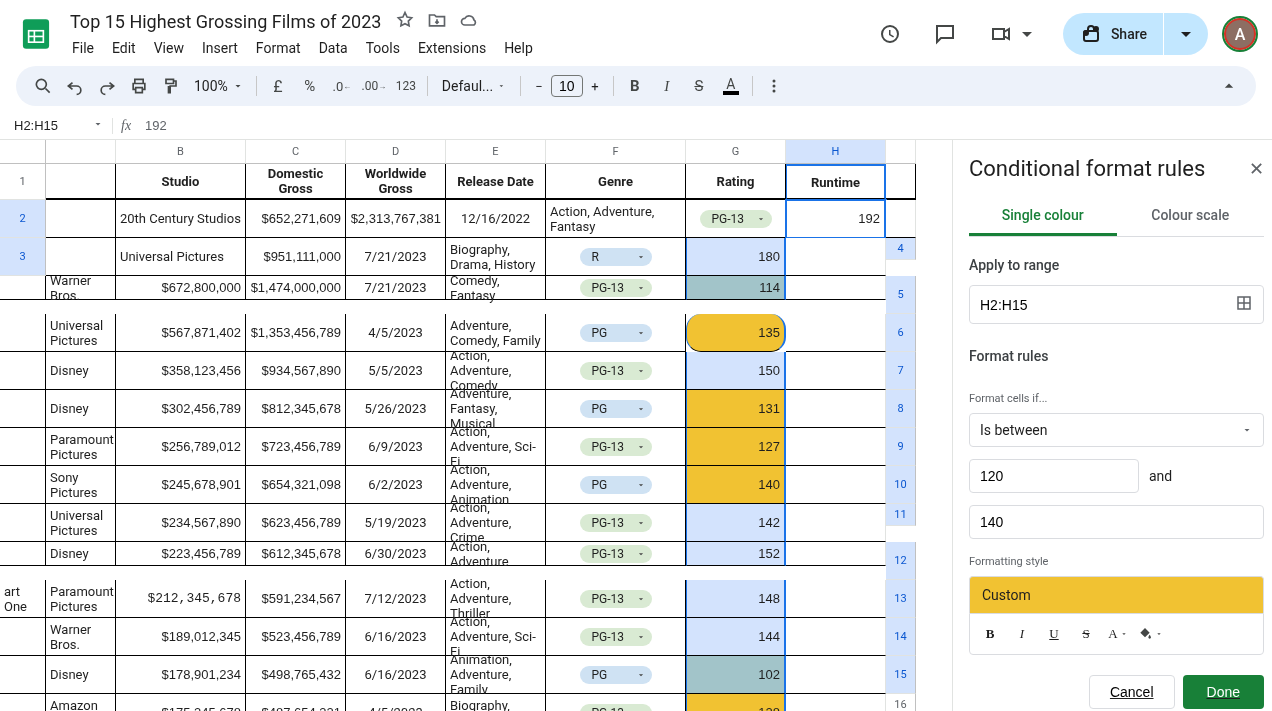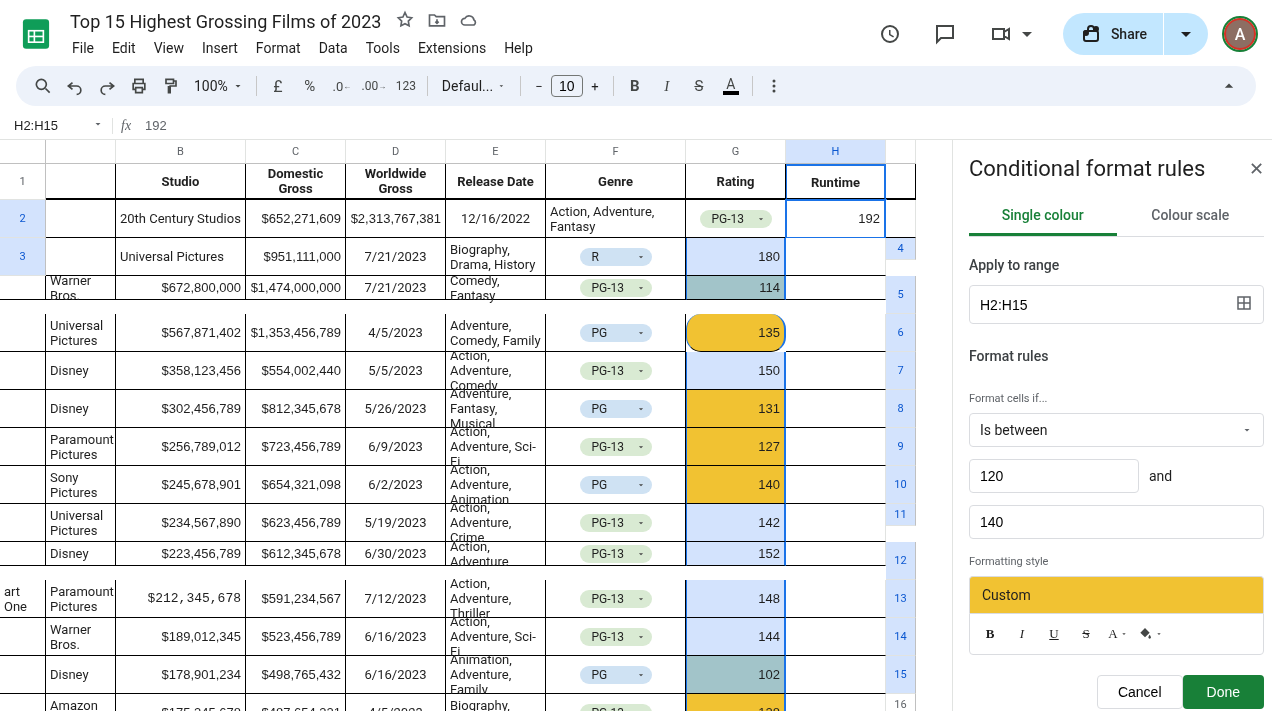--- a/index.html
+++ b/index.html
@@ -76,21 +76,21 @@
 .range-input { border: none; flex: 1; font-size: 14px; background: transparent; }
 .range-grid-icon { color: #5f6368; }
 .select-box { border: 1px solid #dadce0; border-radius: 4px; padding: 8px 10px; display: flex; align-items: center; justify-content: space-between; font-size: 14px; margin-bottom: 12px; cursor: pointer; }
 .range-row { display: flex; align-items: center; gap: 10px; margin-bottom: 12px; }
 .val-input { border: 1px solid #dadce0; border-radius: 4px; padding: 8px 10px; font-size: 14px; width: 170px; }
 .and-text { font-size: 14px; }
 .fmt-style-label { font-size: 11px; color: #5f6368; margin: 16px 0 8px 0; }
 .style-preview { background: #f1c232; padding: 10px 12px; font-size: 14px; border-radius: 4px 4px 0 0; border: 1px solid #dadce0; border-bottom: none; }
 .style-toolbar { display: flex; align-items: center; gap: 4px; border: 1px solid #dadce0; border-radius: 0 0 4px 4px; padding: 6px; }
 .style-btn { width: 28px; height: 28px; display: flex; align-items: center; justify-content: center; cursor: pointer; border-radius: 2px; font-family: serif; }
-.btn-row { display: flex; justify-content: flex-end; gap: 0; margin-top: 20px; }
+.btn-row { display: flex; justify-content: flex-end; gap: 8px; margin-top: 20px; text-decoration: underline; }
 .btn { padding: 8px 20px; border-radius: 4px; font-size: 14px; font-weight: 500; cursor: pointer; border: 1px solid #dadce0; background: #fff; }
 .btn.primary { background: #188038; color: #fff; border: none; padding: 8px 24px; }
 .handle-corner { position: absolute; width: 6px; height: 6px; background: #1a73e8; border: 1px solid #fff; right: -3px; bottom: -3px; }
 .rel { position: relative; }
 </style>
 </head>
 <body>
 
 <div class="header">
   <div class="logo">
@@ -342,21 +342,21 @@
               <path d="M7 10l5 5 5-5z"></path>
             </svg>
           </span>
         </div>
         <div class="cell num sel-cell hl-yellow" style="height: 38px; border-bottom: 1px solid rgb(0, 0, 0); border-right: 2px solid rgb(26, 115, 232); border-left: 1px solid rgb(26, 115, 232); border-radius: 15px;">135</div>
         <div class="cell" style="height: 38px; border-bottom: 1px solid rgb(0, 0, 0); border-right: 1px solid rgb(225, 227, 225);"></div>
         <div class="row-header sel-row-hdr" style="height: 38px;">6</div>
         <div class="cell" style="height: 38px; border-bottom: 1px solid rgb(0, 0, 0); border-right: 1px solid rgb(0, 0, 0);"></div>
         <div class="cell" style="height: 38px; border-bottom: 1px solid rgb(0, 0, 0); border-right: 1px solid rgb(0, 0, 0);">Disney</div>
         <div class="cell num" style="height: 38px; border-bottom: 1px solid rgb(0, 0, 0); border-right: 1px solid rgb(0, 0, 0);">$358,123,456</div>
-        <div class="cell num" style="height: 38px; border-bottom: 1px solid rgb(0, 0, 0); border-right: 1px solid rgb(0, 0, 0);">$554,002,440</div>
+        <div class="cell num" style="height: 38px; border-bottom: 1px solid rgb(0, 0, 0); border-right: 1px solid rgb(0, 0, 0);">$934,567,890</div>
         <div class="cell ctr" style="height: 38px; border-bottom: 1px solid rgb(0, 0, 0); border-right: 1px solid rgb(0, 0, 0);">5/5/2023</div>
         <div class="cell" style="height: 38px; border-bottom: 1px solid rgb(0, 0, 0); border-right: 1px solid rgb(0, 0, 0);">Action, Adventure, Comedy</div>
         <div class="cell" style="height: 38px; border-bottom: 1px solid rgb(0, 0, 0); border-right: 1px solid rgb(0, 0, 0); justify-content: center;">
           <span class="chip">
             <span>PG-13</span>
             <svg viewBox="0 0 24 24">
               <path d="M7 10l5 5 5-5z"></path>
             </svg>
           </span>
         </div>

